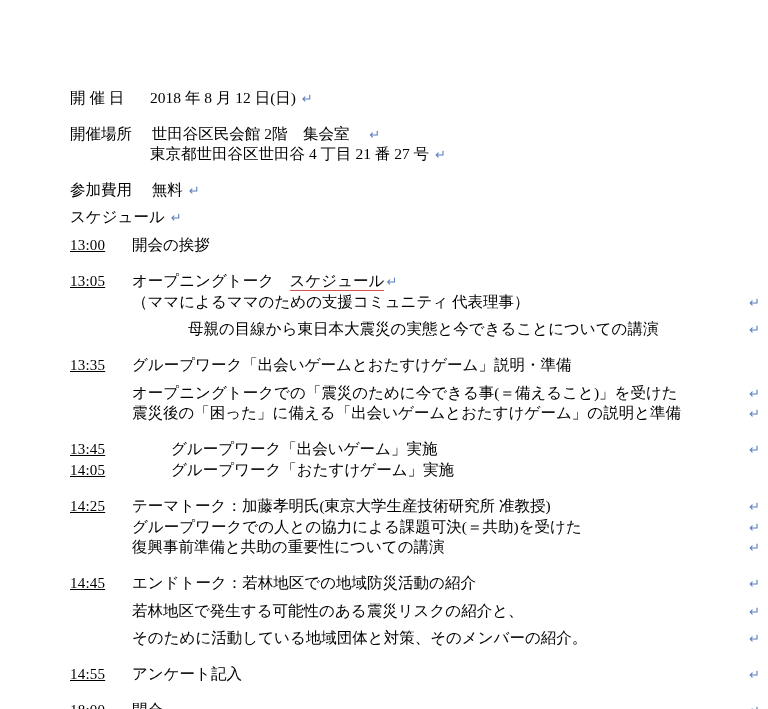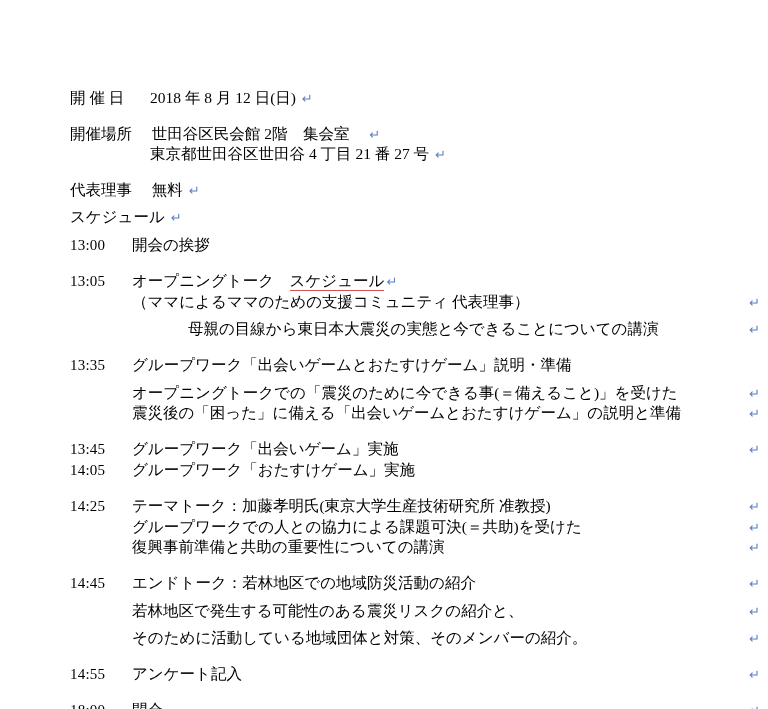--- a/index.html
+++ b/index.html
@@ -34,20 +34,21 @@
     align-items: baseline;
     font-size: 15.5px;
     line-height: 1.0;
     white-space: nowrap;
   }
   .time {
     width: 62px;
     flex: 0 0 62px;
     font-size: 15px;
     letter-spacing: 0.2px;
+    text-decoration: underline;
   }
   .txt {
     flex: 1 1 auto;
   }
   .pilcrow {
     color: #5a7fc0;
     font-size: 13px;
     margin-left: 2px;
     font-family: "Liberation Sans", sans-serif;
   }
@@ -63,21 +64,21 @@
     line-height: 1.0;
     white-space: nowrap;
   }
   .hdr-label {
     display: inline-block;
   }
   .underline-red {
     border-bottom: 1px solid #d15050;
     padding-bottom: 1px;
   }
-  .row-tight { line-height: 1.0; }
+  .row-tight { line-height: 1.0; gap: 39px; }
 </style>
 </head>
 <body>
 
 <div class="page">
   <div class="doc-body">
 
     <div class="hdr-line">
       <span class="hdr-label">開 催 日</span>
       <span style="display:inline-block;width:18px;"></span>
@@ -98,21 +99,21 @@
     <div class="sp-xs"></div>
 
     <div class="hdr-line indent3">
       <span>東京都世田谷区世田谷 4 丁目 21 番 27 号</span>
       <span class="pilcrow">↵</span>
     </div>
 
     <div class="sp-md"></div>
 
     <div class="hdr-line">
-      <span class="hdr-label">代表理事</span>
+      <span class="hdr-label">参加費用</span>
       <span style="display:inline-block;width:12px;"></span>
       <span>無料</span>
       <span class="pilcrow">↵</span>
     </div>
 
     <div class="sp-sm"></div>
 
     <div class="hdr-line">
       <span>スケジュール</span>
       <span class="pilcrow">↵</span>

